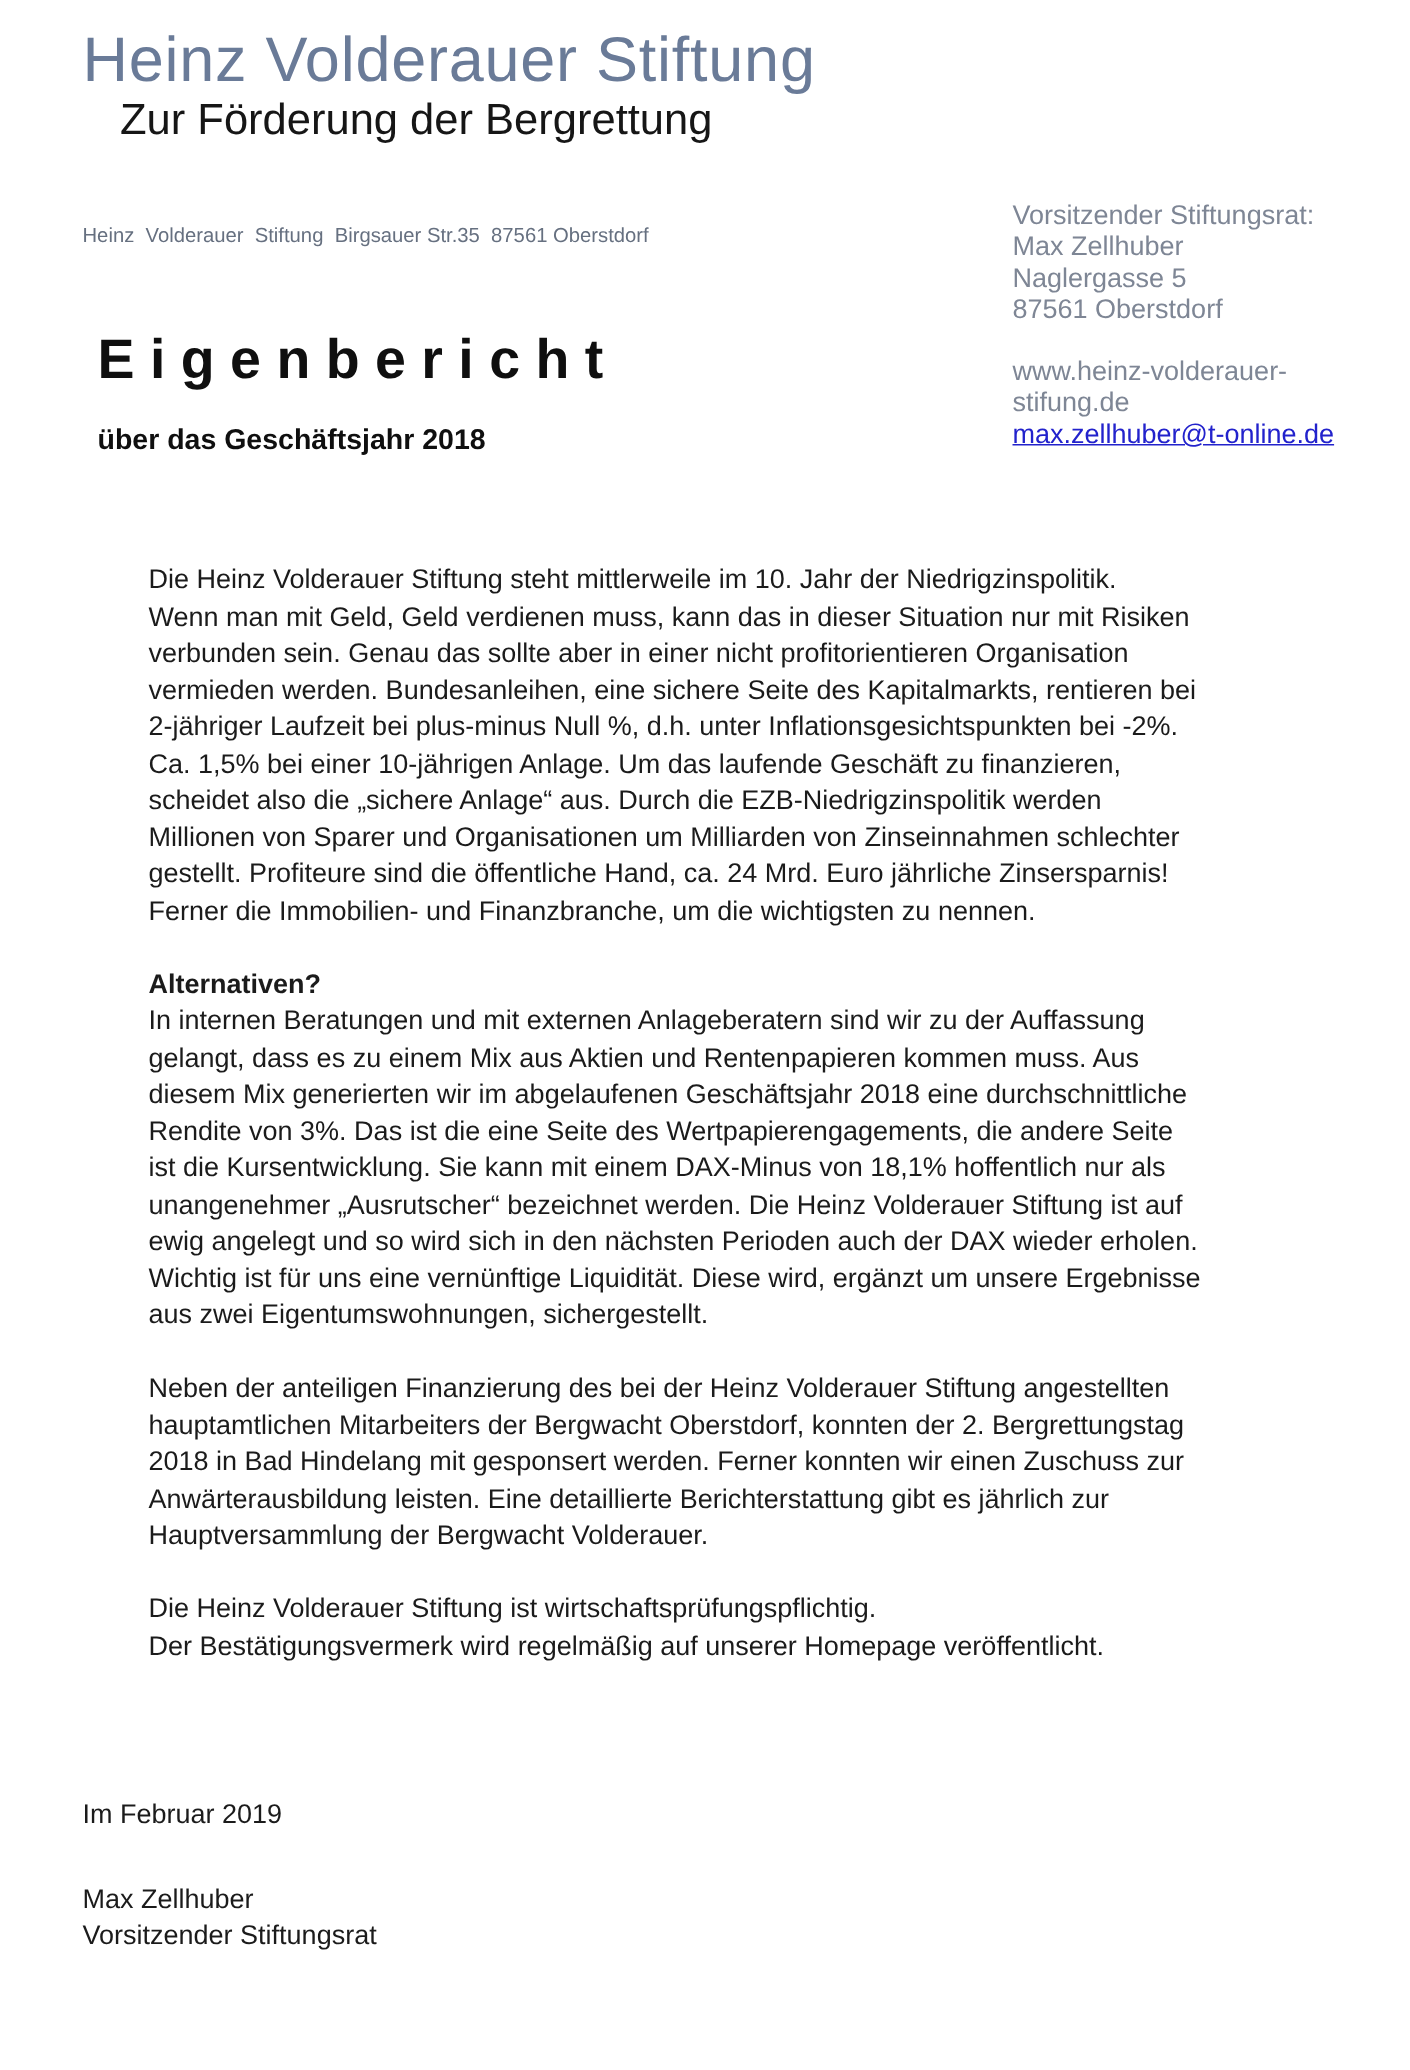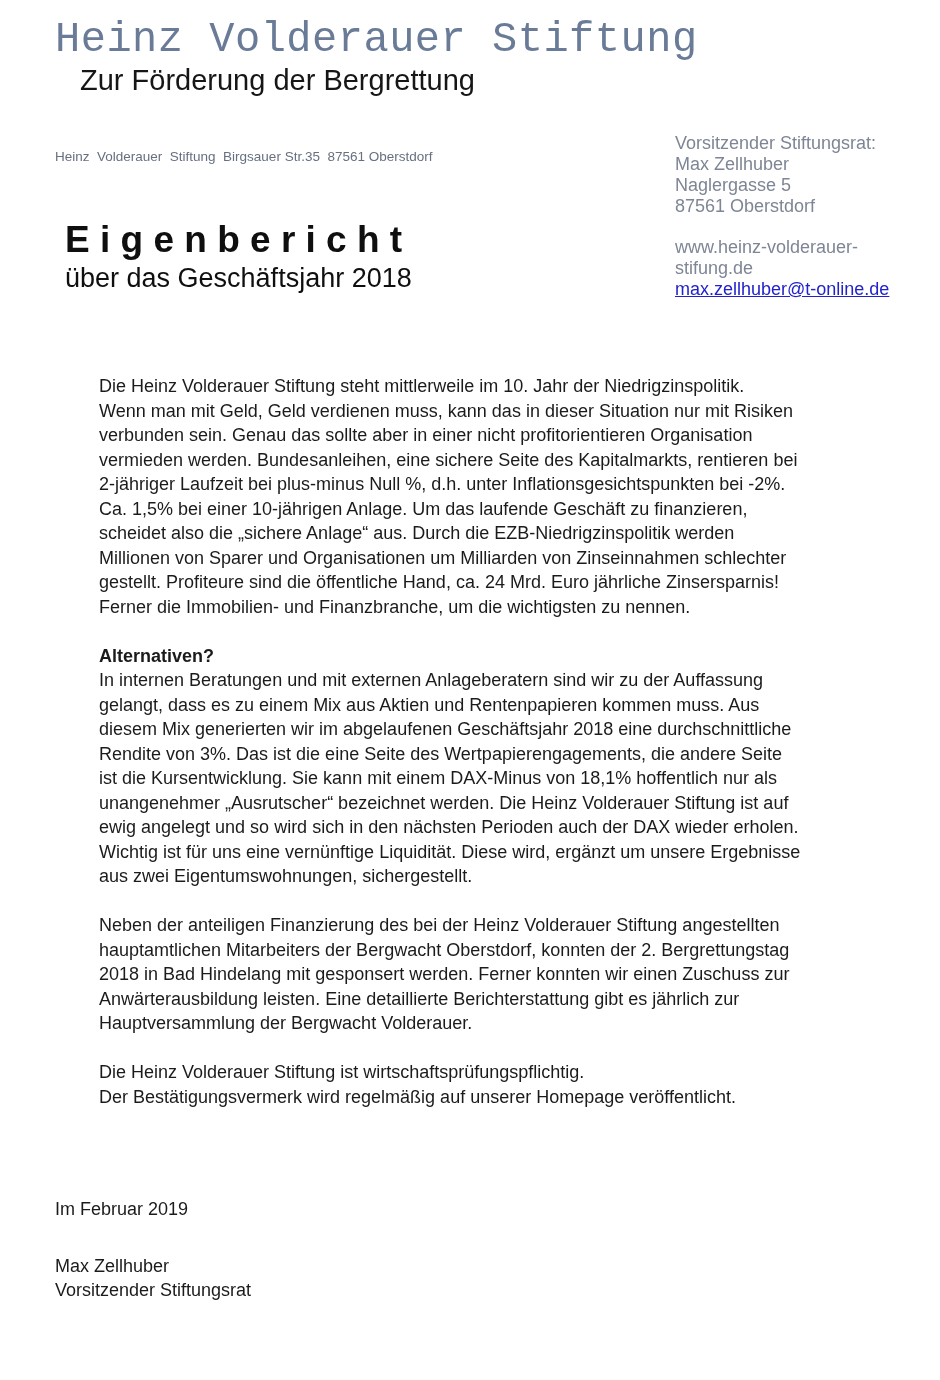--- a/index.html
+++ b/index.html
@@ -14,21 +14,20 @@
     margin: 0 auto;
   }
   .org-title {
     position: absolute;
     left: 55px; top: 16px;
     font-size: 42px;
     font-weight: 400;
     color: #6a7b98;
     letter-spacing: 0.5px;
     white-space: nowrap;
-    font-family: Liberation Mono, monospace;
   }
   .org-tagline {
     position: absolute;
     left: 80px; top: 64px;
     font-size: 29px;
     font-weight: 400;
     color: #161616;
     white-space: nowrap;
   }
   .sender-line {
@@ -58,24 +57,24 @@
     left: 65px; top: 220px;
     color: #0f0f0f;
   }
   .subject-title {
     font-size: 37px;
     font-weight: 700;
     white-space: pre;
     line-height: 40px;
   }
   .subject-sub {
-    font-size: 27px;
-    font-weight: 400;
+    font-size: 19px;
+    font-weight: 700;
     line-height: 32px;
-    margin-top: 2px;
+    margin-top: 18px;
   }
   .letter-body {
     position: absolute;
     left: 55px; top: 374px;
     width: 850px;
     font-size: 18px;
     line-height: 24.5px;
     color: #1b1b1b;
   }
   .para { margin-bottom: 24.5px; margin-left: 44px; }

